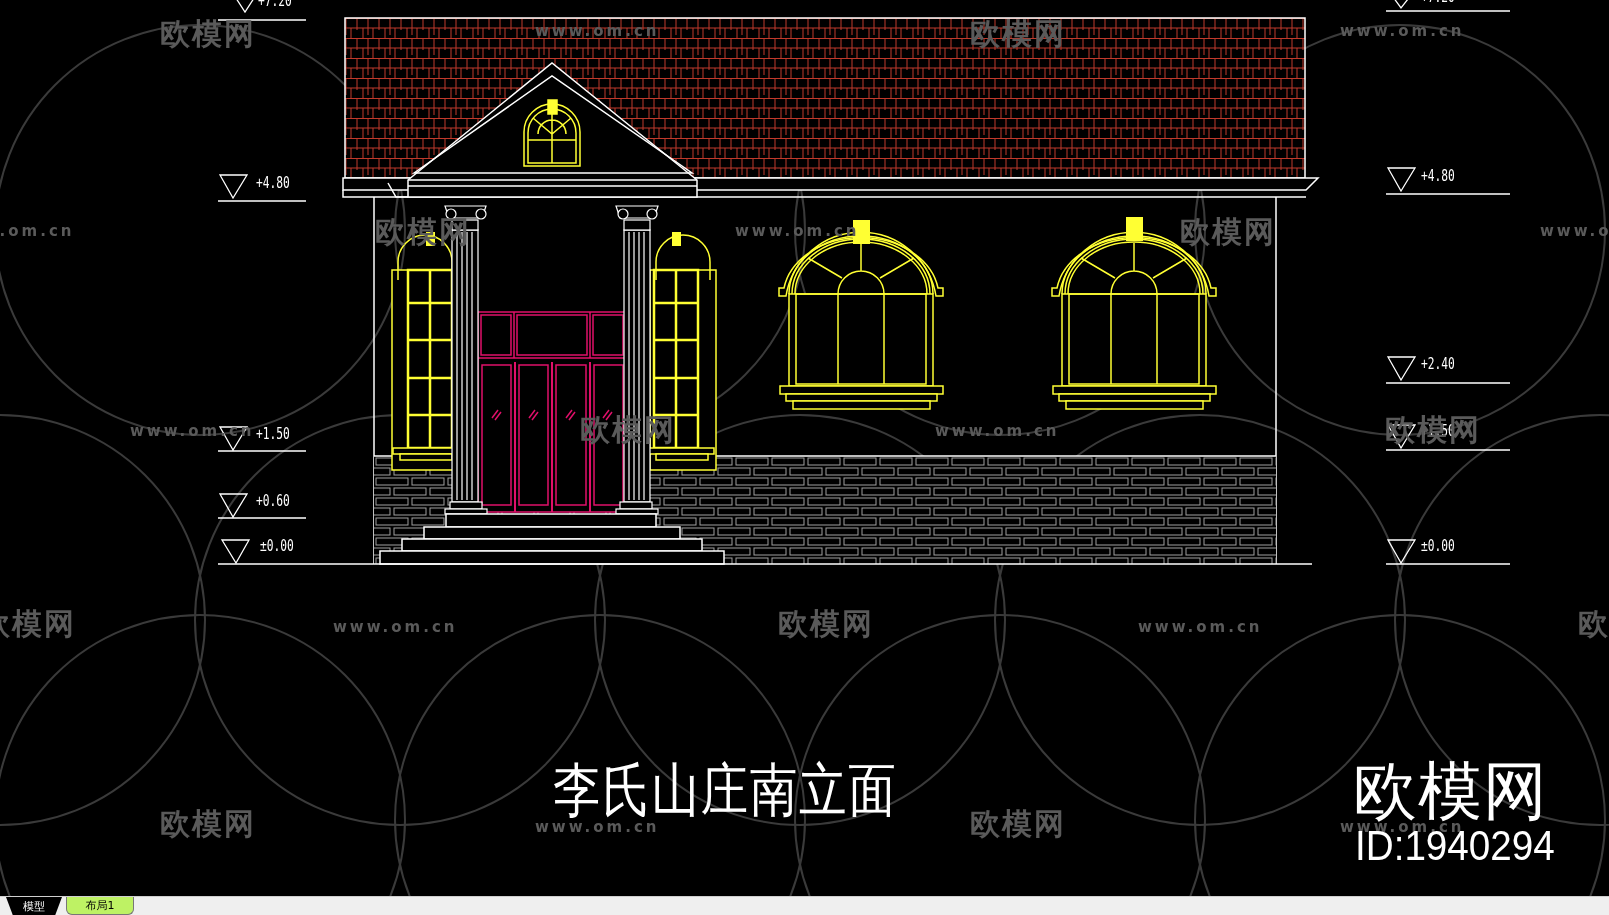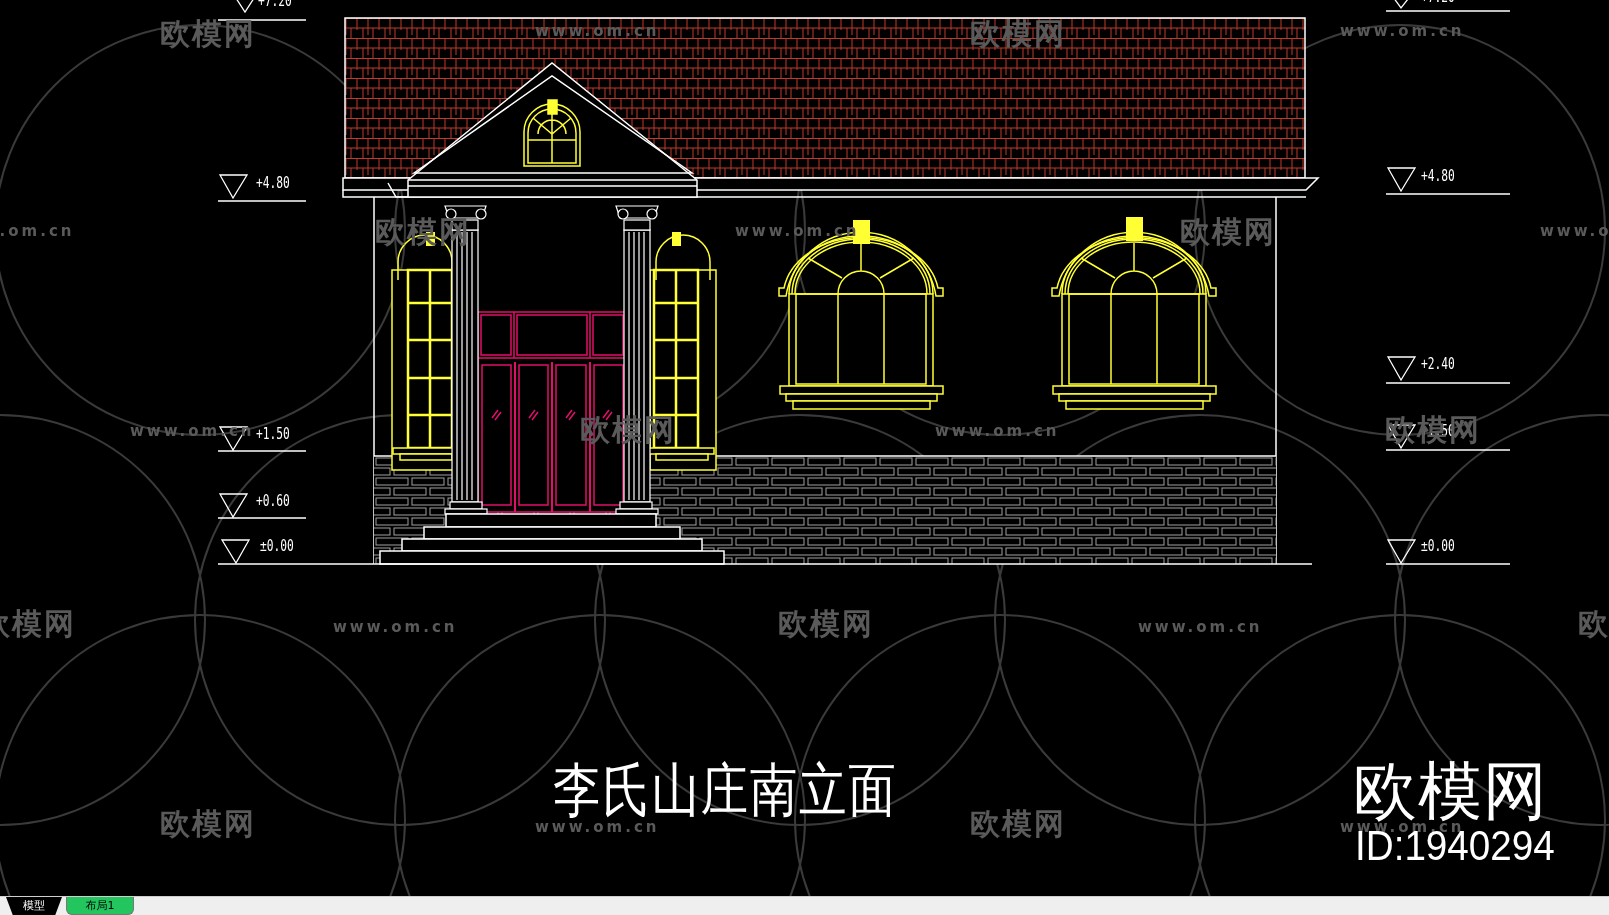--- a/index.html
+++ b/index.html
@@ -8,22 +8,22 @@
   #canvas svg{position:absolute;left:0;top:0;}
   .wm{position:absolute;color:#5a5a5a;font-family:"DejaVu Sans",sans-serif;white-space:nowrap;pointer-events:none;}
   .wm-logo{font-size:30px;font-weight:bold;letter-spacing:2px;}
   .wm-url{font-size:15px;letter-spacing:3px;font-weight:bold;}
   .lvl{position:absolute;color:#fff;font-family:"DejaVu Sans Mono",monospace;font-size:15px;transform:scaleX(0.75);transform-origin:left top;}
   #title{position:absolute;left:553px;top:752px;color:#fff;font-family:"DejaVu Serif",serif;font-size:58px;font-weight:100;letter-spacing:2px;transform:scaleX(0.82);transform-origin:left top;}
   #brand{position:absolute;left:1353px;top:748px;color:#fff;font-family:"DejaVu Sans",sans-serif;font-size:64px;letter-spacing:1px;}
   #brand-id{position:absolute;left:1355px;top:822px;color:#fff;font-family:"Liberation Sans",sans-serif;font-size:42px;transform:scaleX(0.92);transform-origin:left top;}
   #tabbar{position:absolute;left:0;top:896px;width:1609px;height:19px;background:#efefef;border-top:1px solid #cfcfcf;}
   .tab{position:absolute;top:0;height:18px;font-size:11px;line-height:18px;text-align:center;font-family:"DejaVu Sans",sans-serif;}
-  #tab-model{left:6px;width:56px;background:#000;color:#fff;clip-path:polygon(0 0,100% 0,88% 100%,12% 100%);}
-  #tab-layout{left:66px;width:66px;background:#22c55e;color:#000;border:1px solid #777;border-top:none;border-radius:0 0 6px 6px;height:17px;}
+  #tab-model{left:6px;width:56px;background:#000;color:#fff;clip-path:polygon(0 0,100% 0,88% 100%,12% 100%);font-family:Liberation Serif, serif;}
+  #tab-layout{left:66px;width:66px;background:#bef264;color:#000;border:1px solid #777;border-top:none;border-radius:0 0 6px 6px;height:17px;}
 </style>
 </head>
 <body>
 
 <div id="canvas">
   <svg width="1609" height="896" viewBox="0 0 1609 896">
     <defs>
       <pattern id="tiles" x="345" y="18" width="22" height="20" patternUnits="userSpaceOnUse">
         <rect width="22" height="20" fill="#000"></rect>
         <path d="M0 0.5 H22 M1 0 V17 M12 0 V12 M0 10 H22" stroke="#c0392b" stroke-width="1" fill="none"></path>

